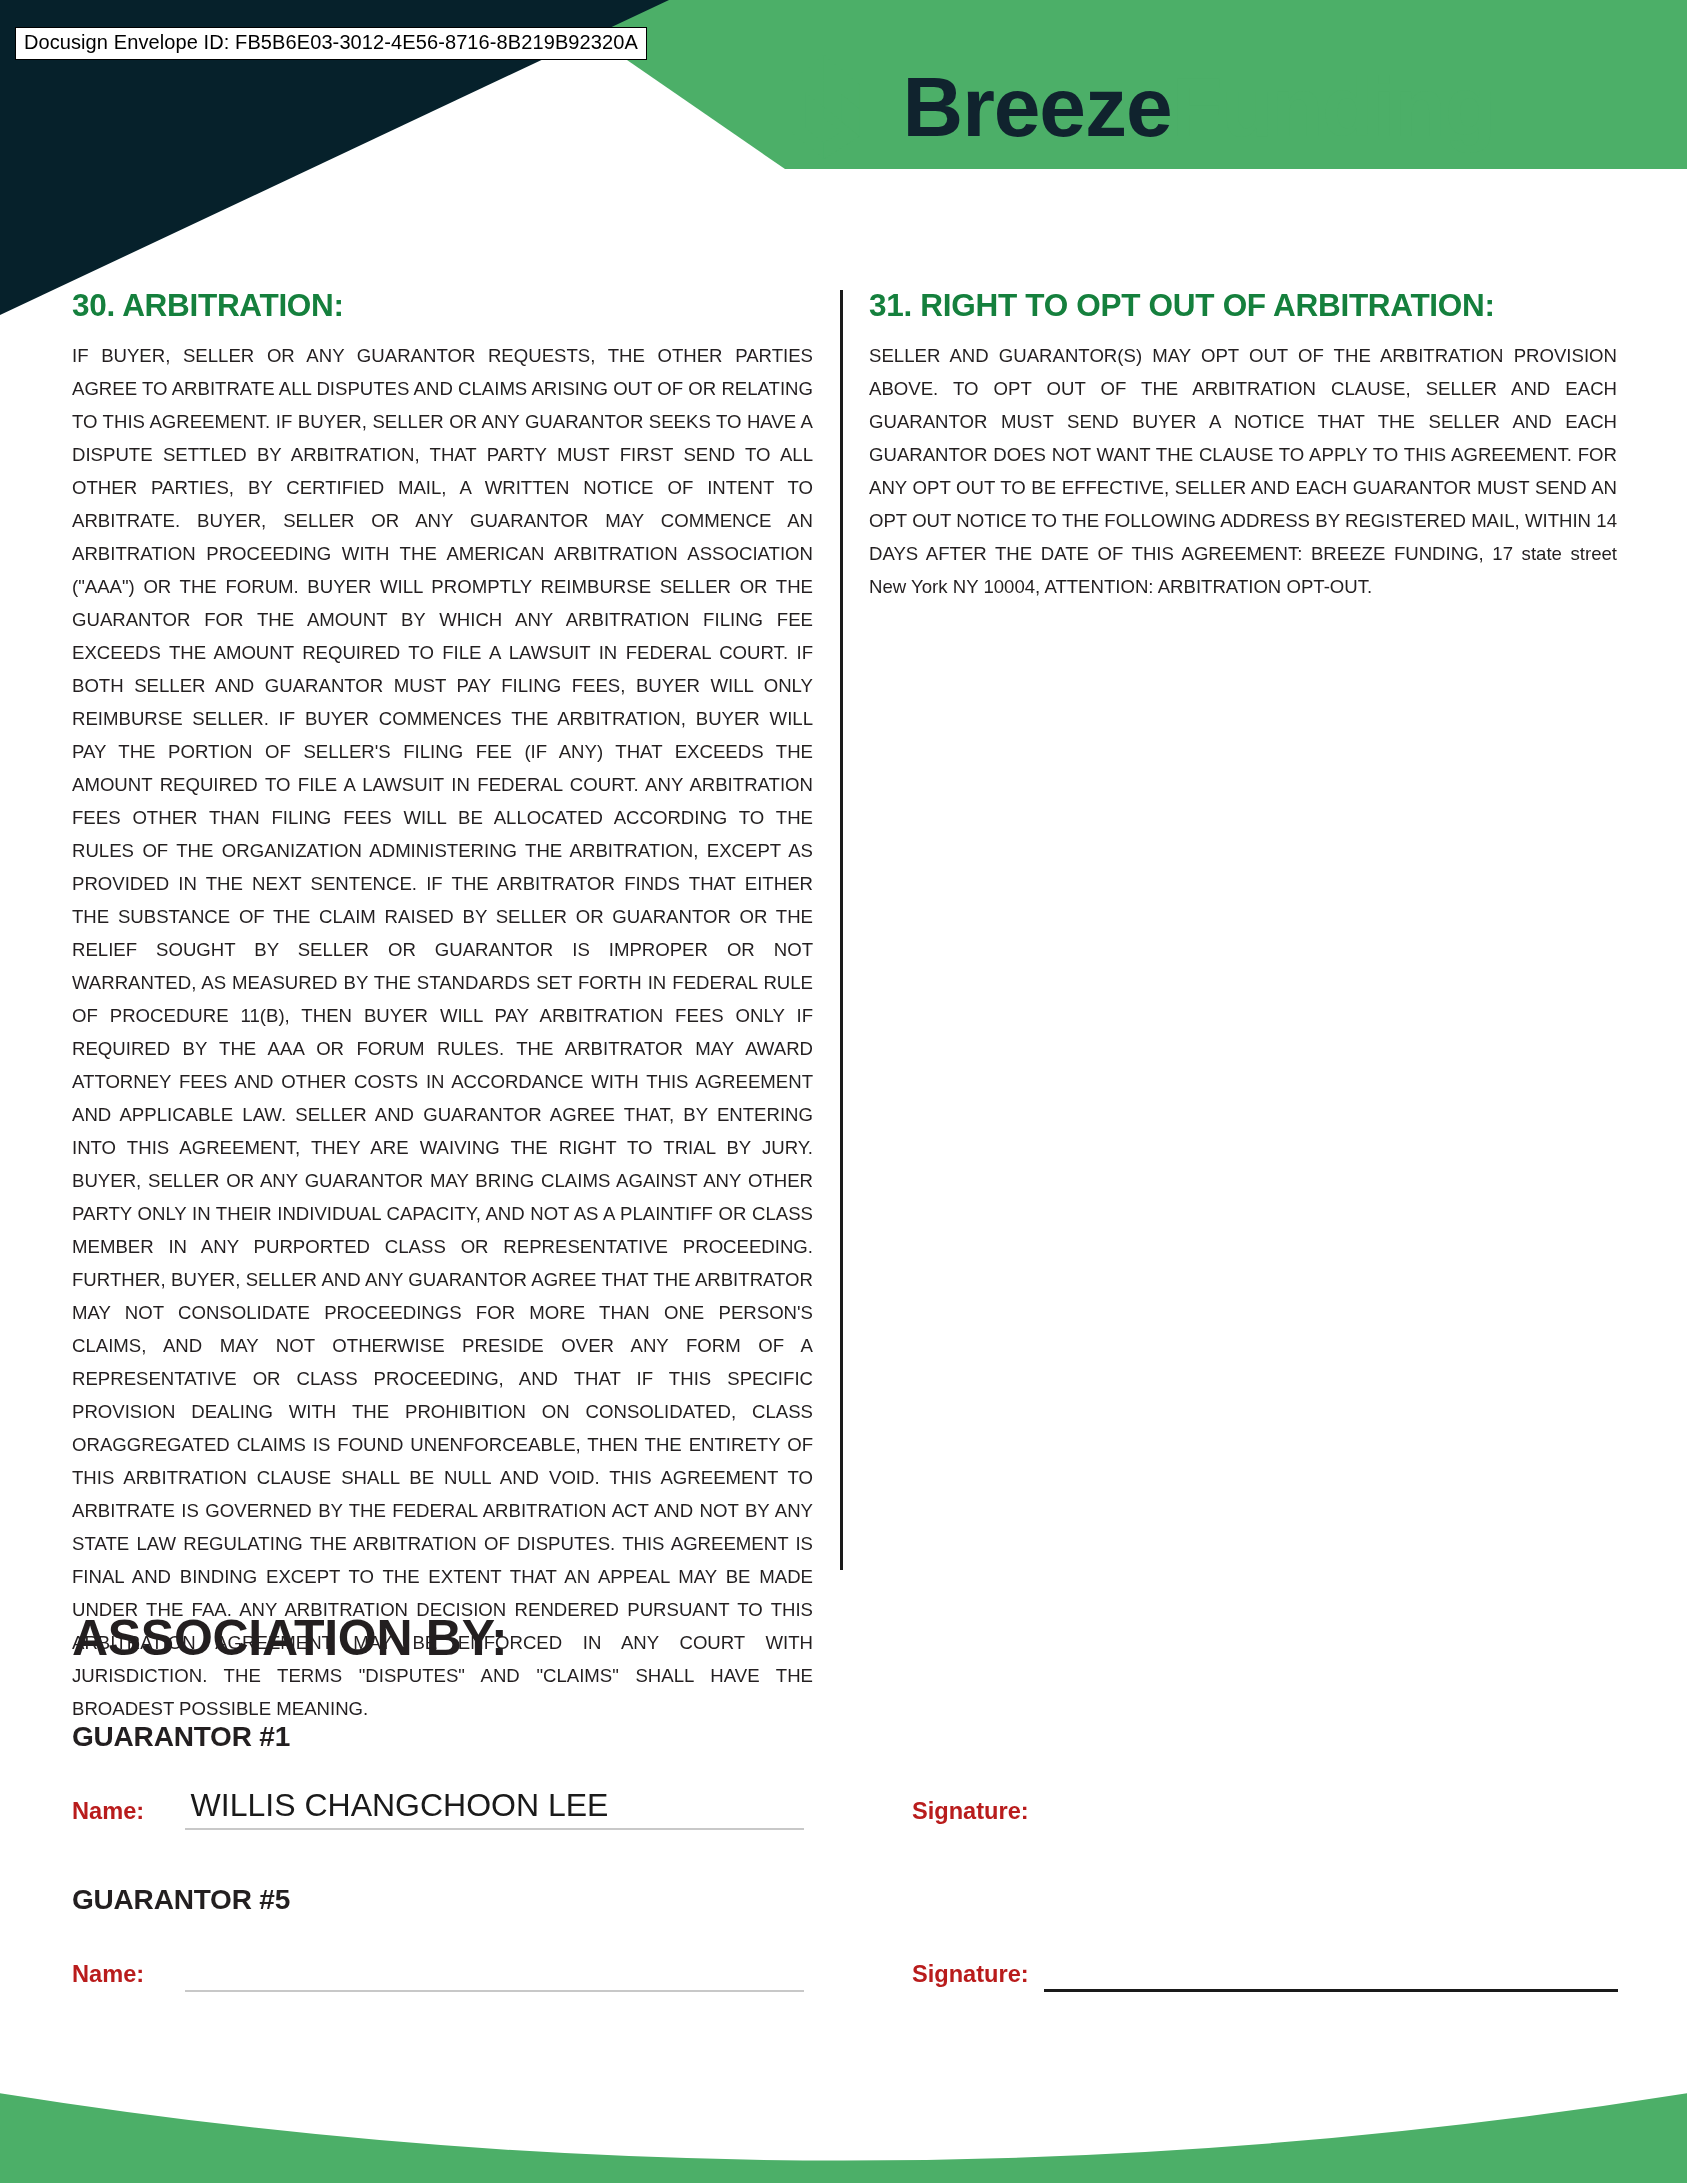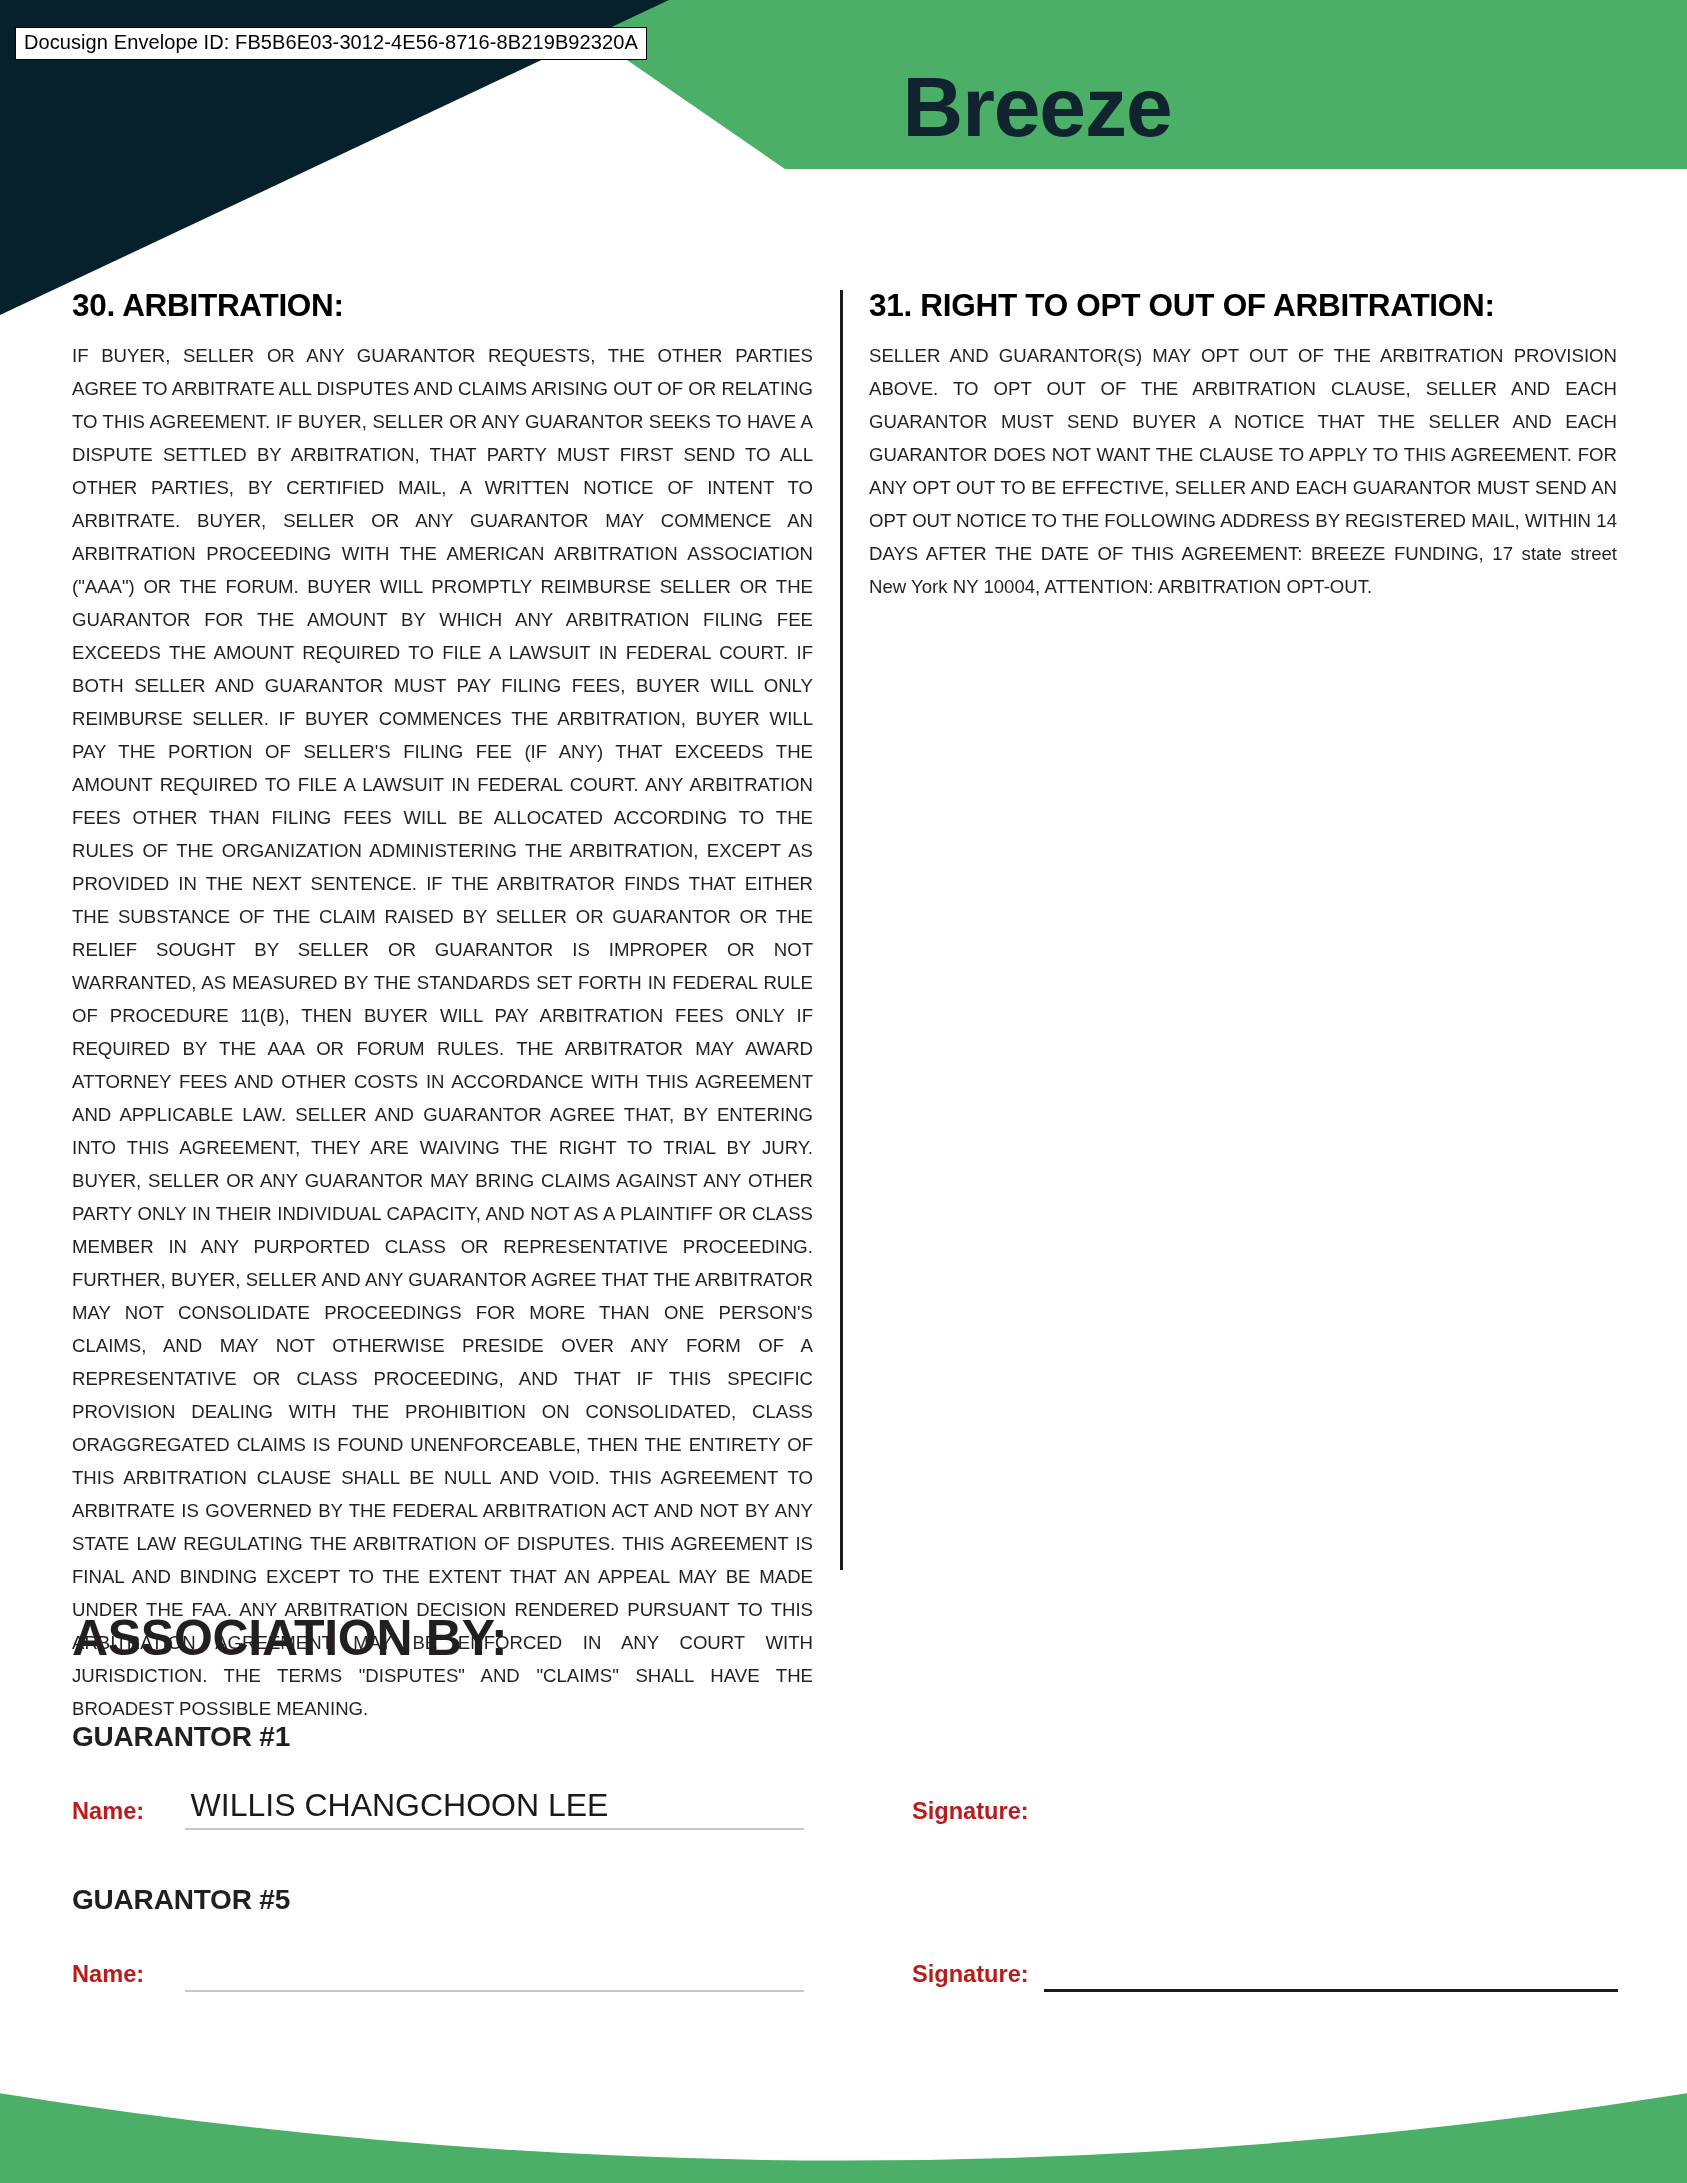--- a/index.html
+++ b/index.html
@@ -104,21 +104,21 @@
     width: 2.8px;
     height: 1280px;
     background: #1a1a1a;
     z-index: 6;
   }
 
   .section-heading {
     font-family: "Liberation Sans", sans-serif;
     font-weight: bold;
     font-size: 31.5px;
-    color: #000000;
+    color: #15803d;
     margin: 0 0 14.6px 0;
     letter-spacing: -0.3px;
     white-space: nowrap;
   }
 
   .section-body {
     font-family: "Liberation Sans", sans-serif;
     font-size: 18.6px;
     line-height: 33px;
     color: #231f20;

